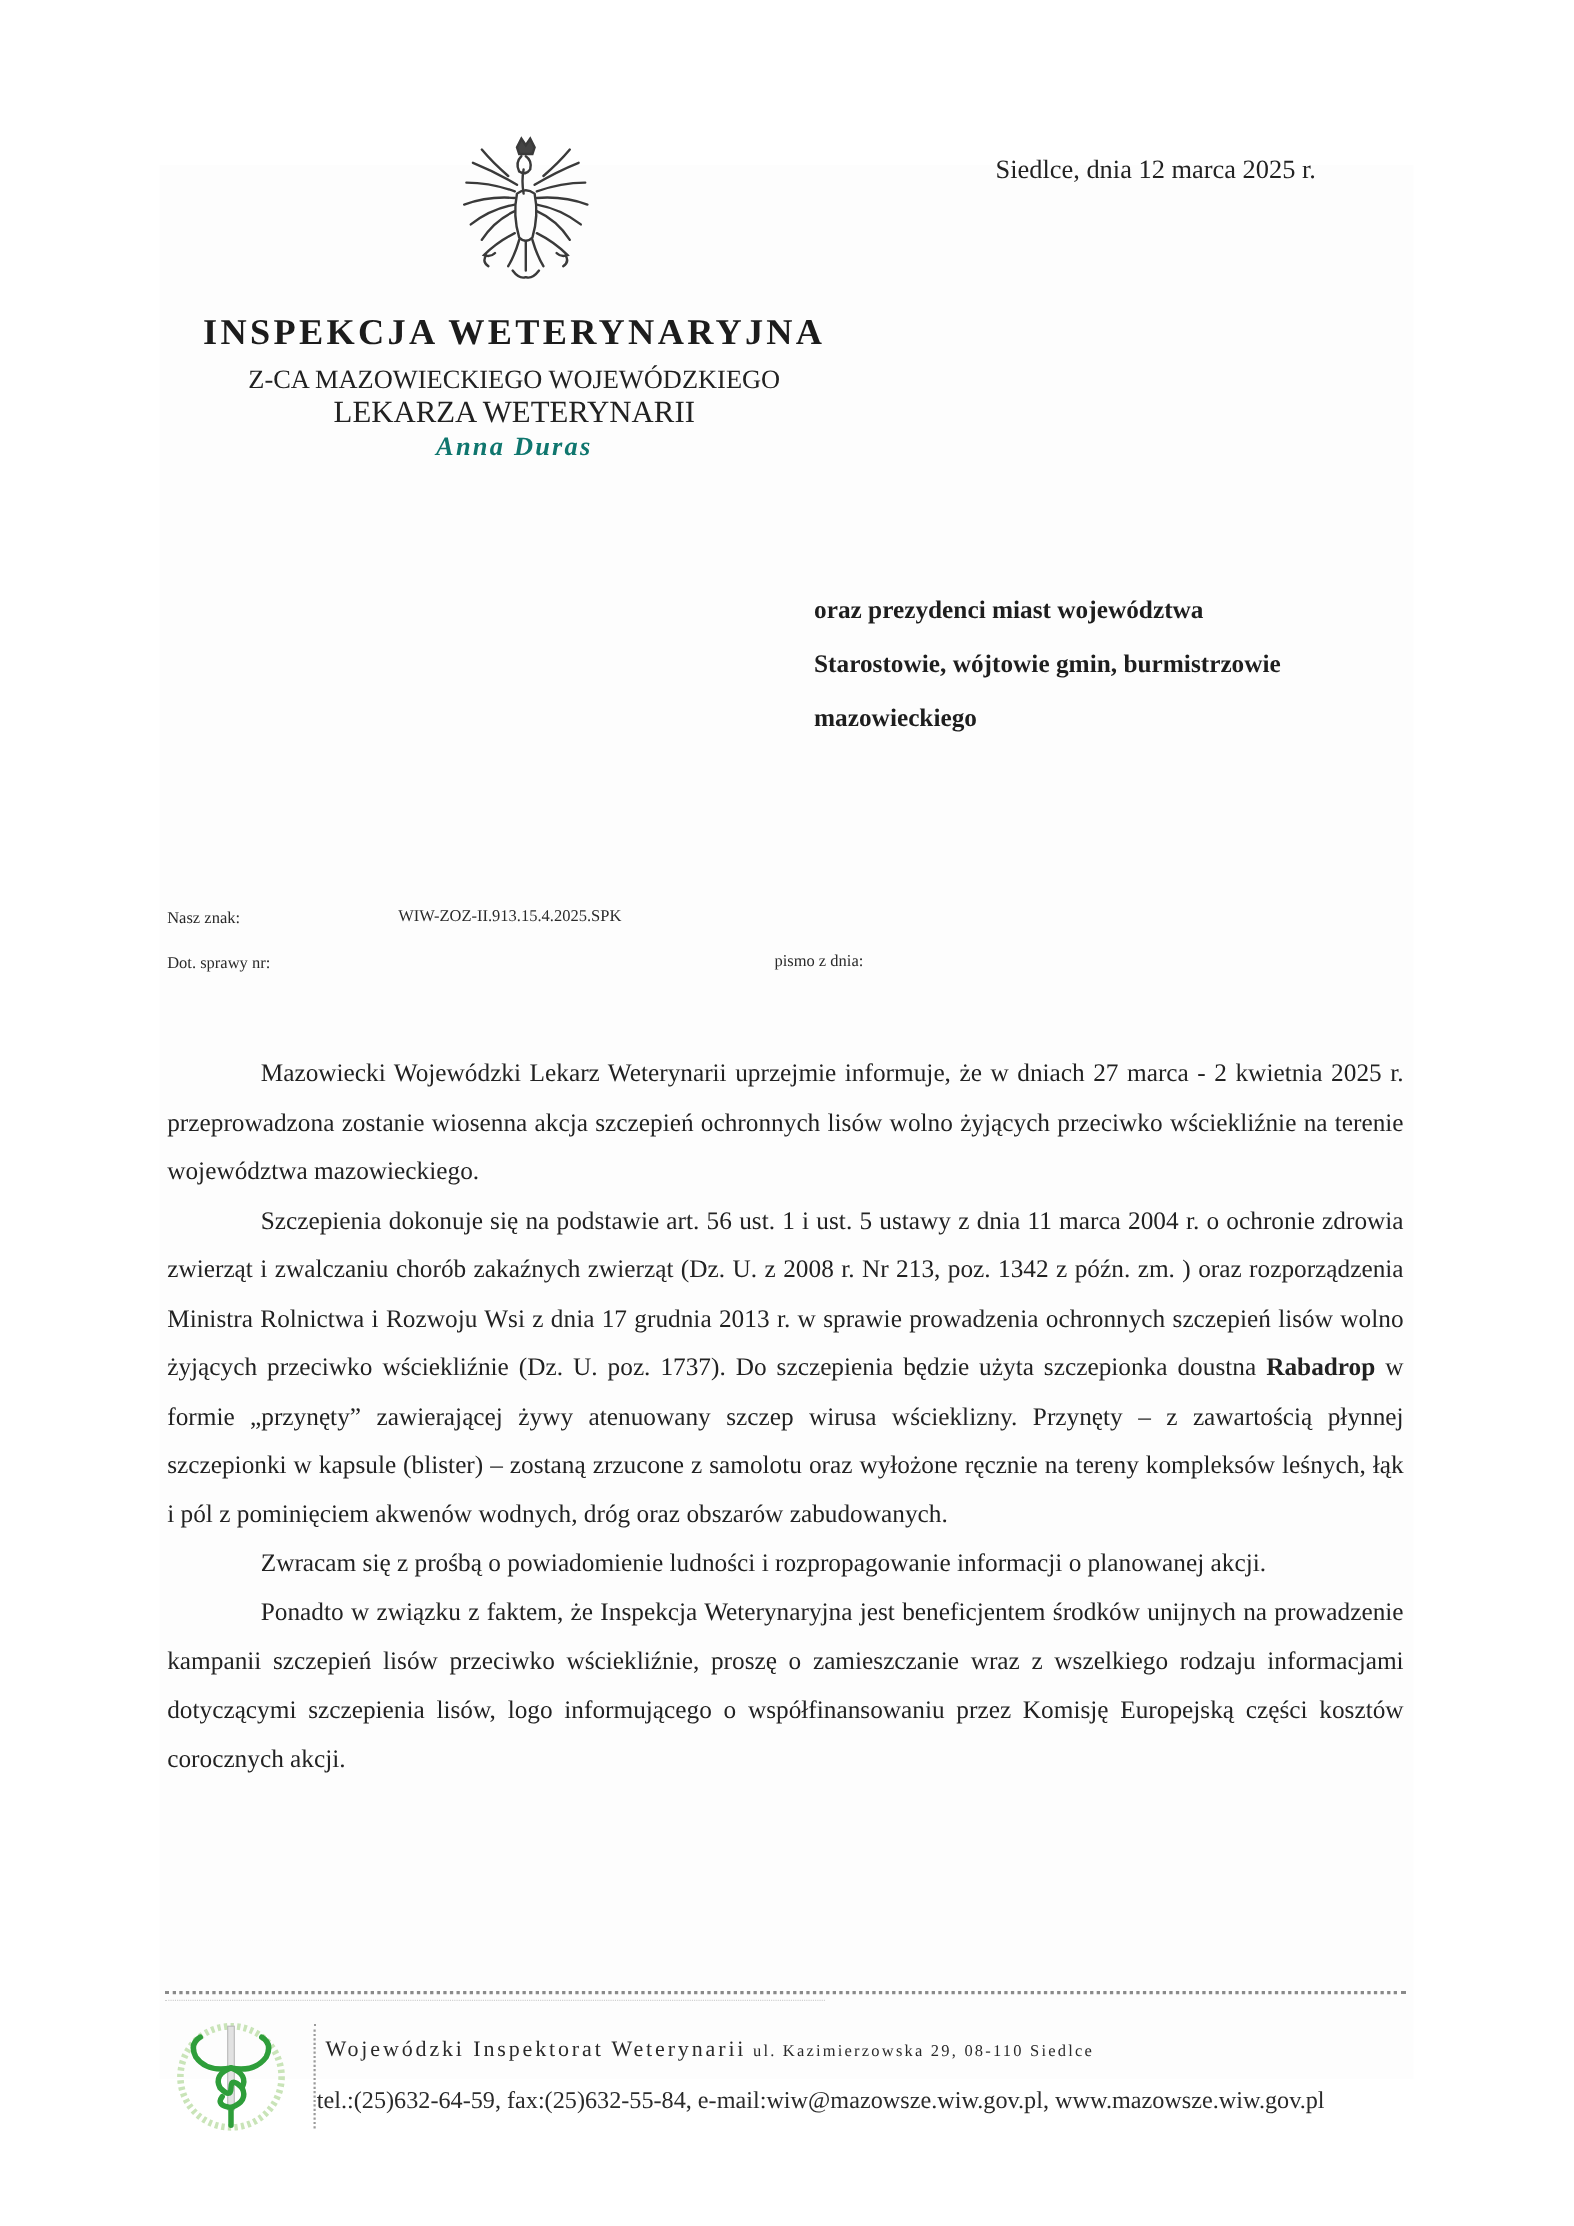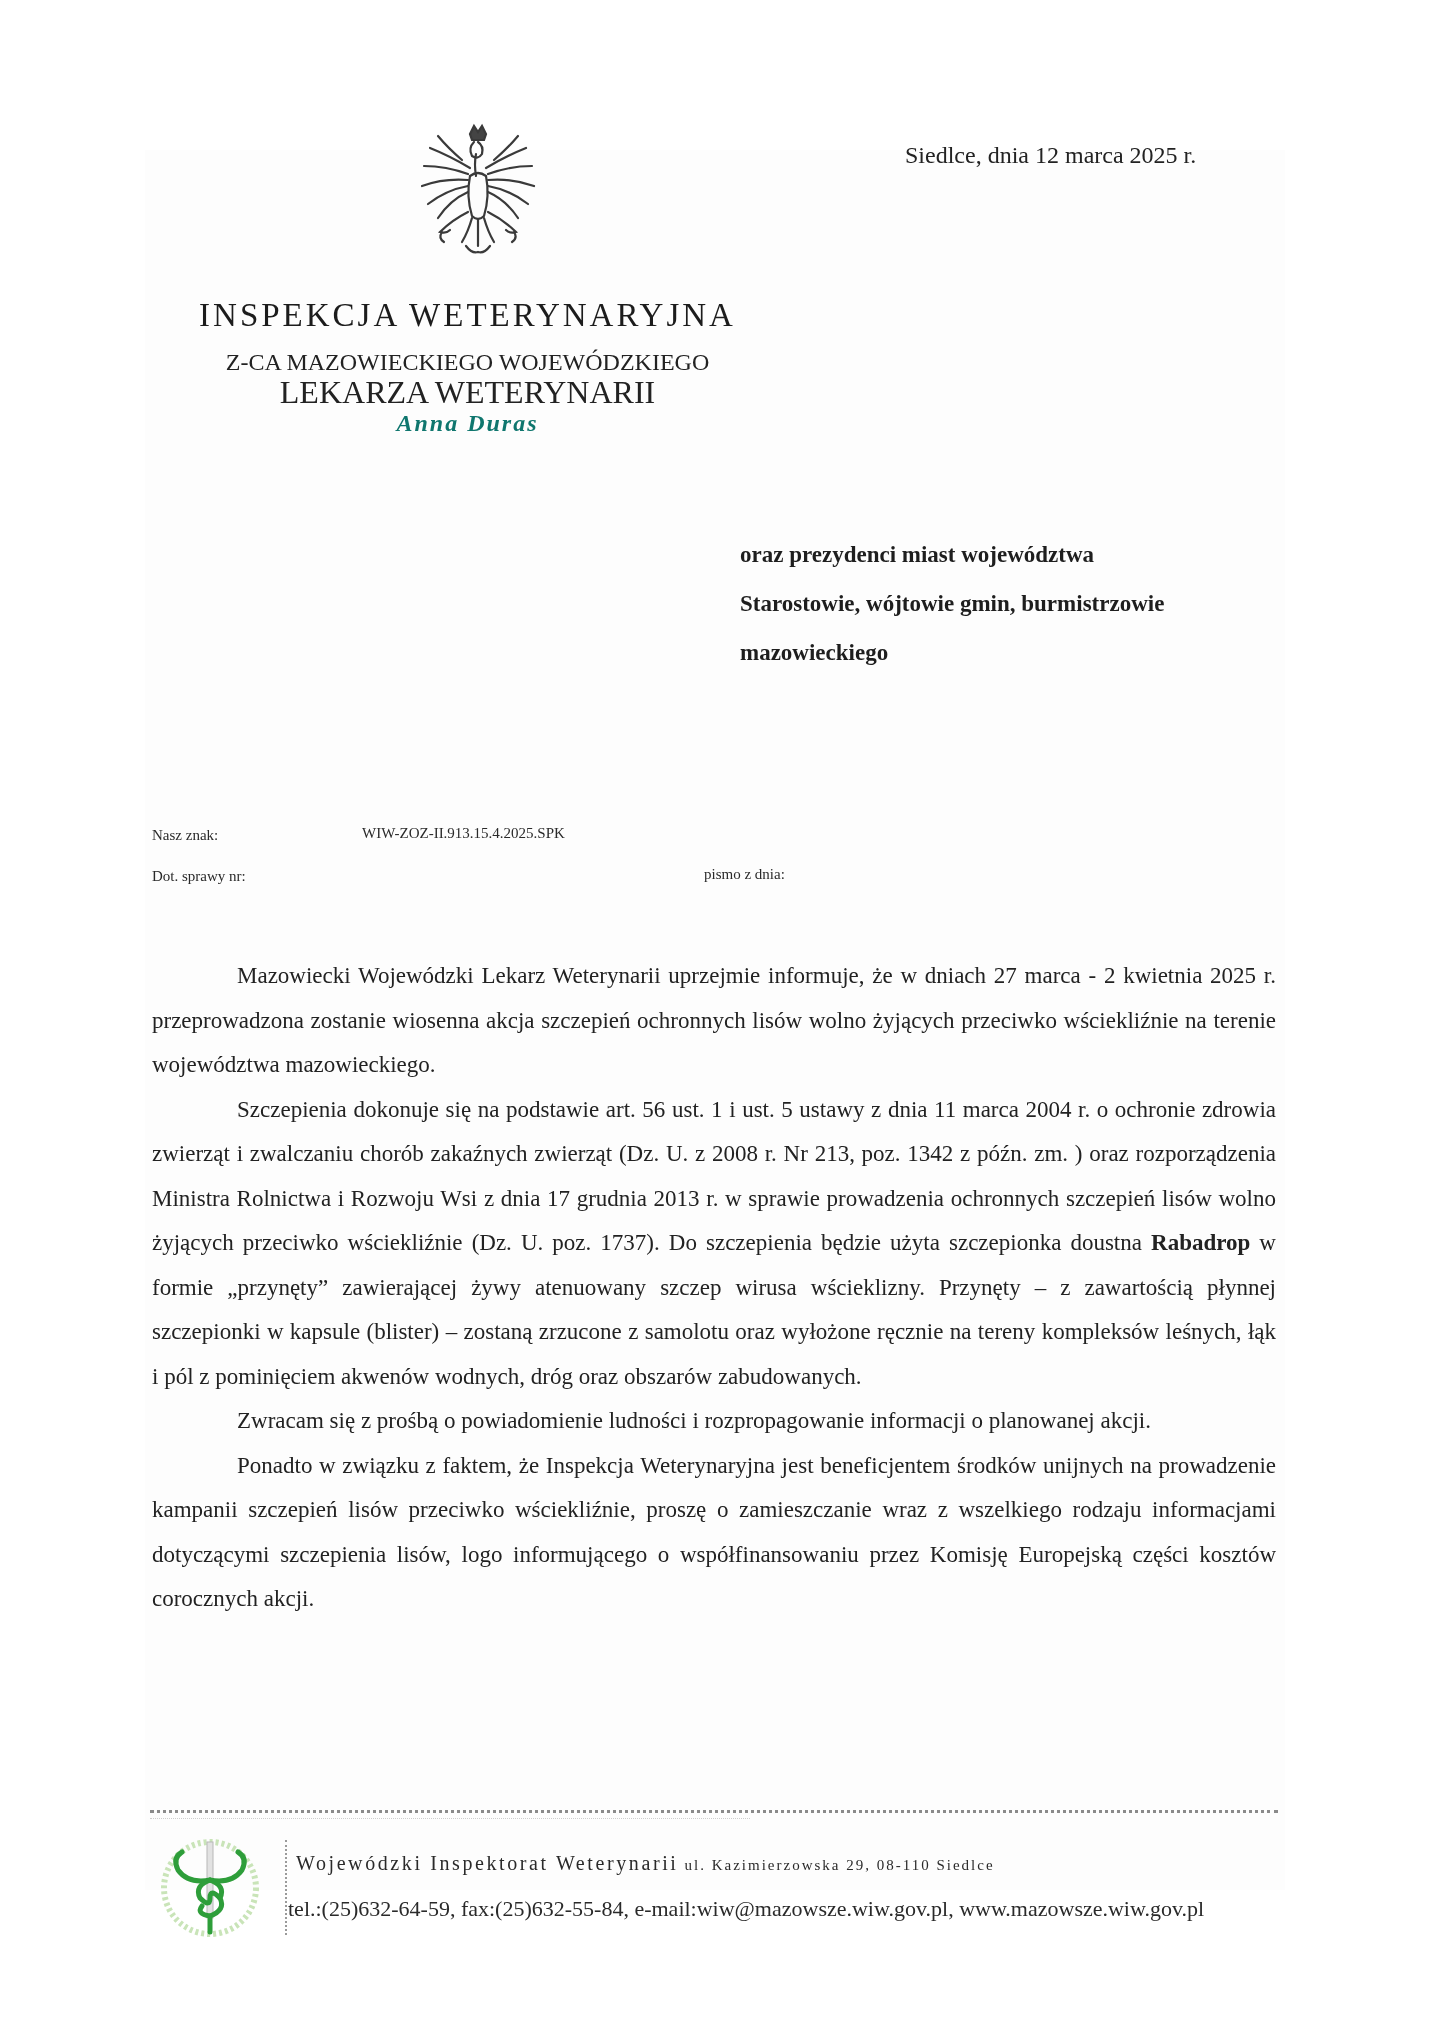--- a/index.html
+++ b/index.html
@@ -47,34 +47,34 @@
 
     
     .header-block {
       position: absolute;
       left: 150px; top: 283px;
       width: 635px;
       text-align: center;
     }
     .org-title {
       font-size: 33px;
-      font-weight: normal;
+      font-weight: bold;
       letter-spacing: 3px;
       color: #1c1c1c;
       line-height: 40px;
-      margin: 12px;
+      margin: 0;
     }
     .org-sub {
       font-size: 24px;
       line-height: 30px;
       color: #222;
       margin-top: 8px;
     }
     .org-sub2 {
-      font-size: 32px;
+      font-size: 28px;
       line-height: 30px;
       color: #222;
     }
     .org-person {
       font-size: 24px;
       line-height: 32px;
       font-style: italic;
       font-weight: bold;
       letter-spacing: 2px;
       color: #0f766e;

